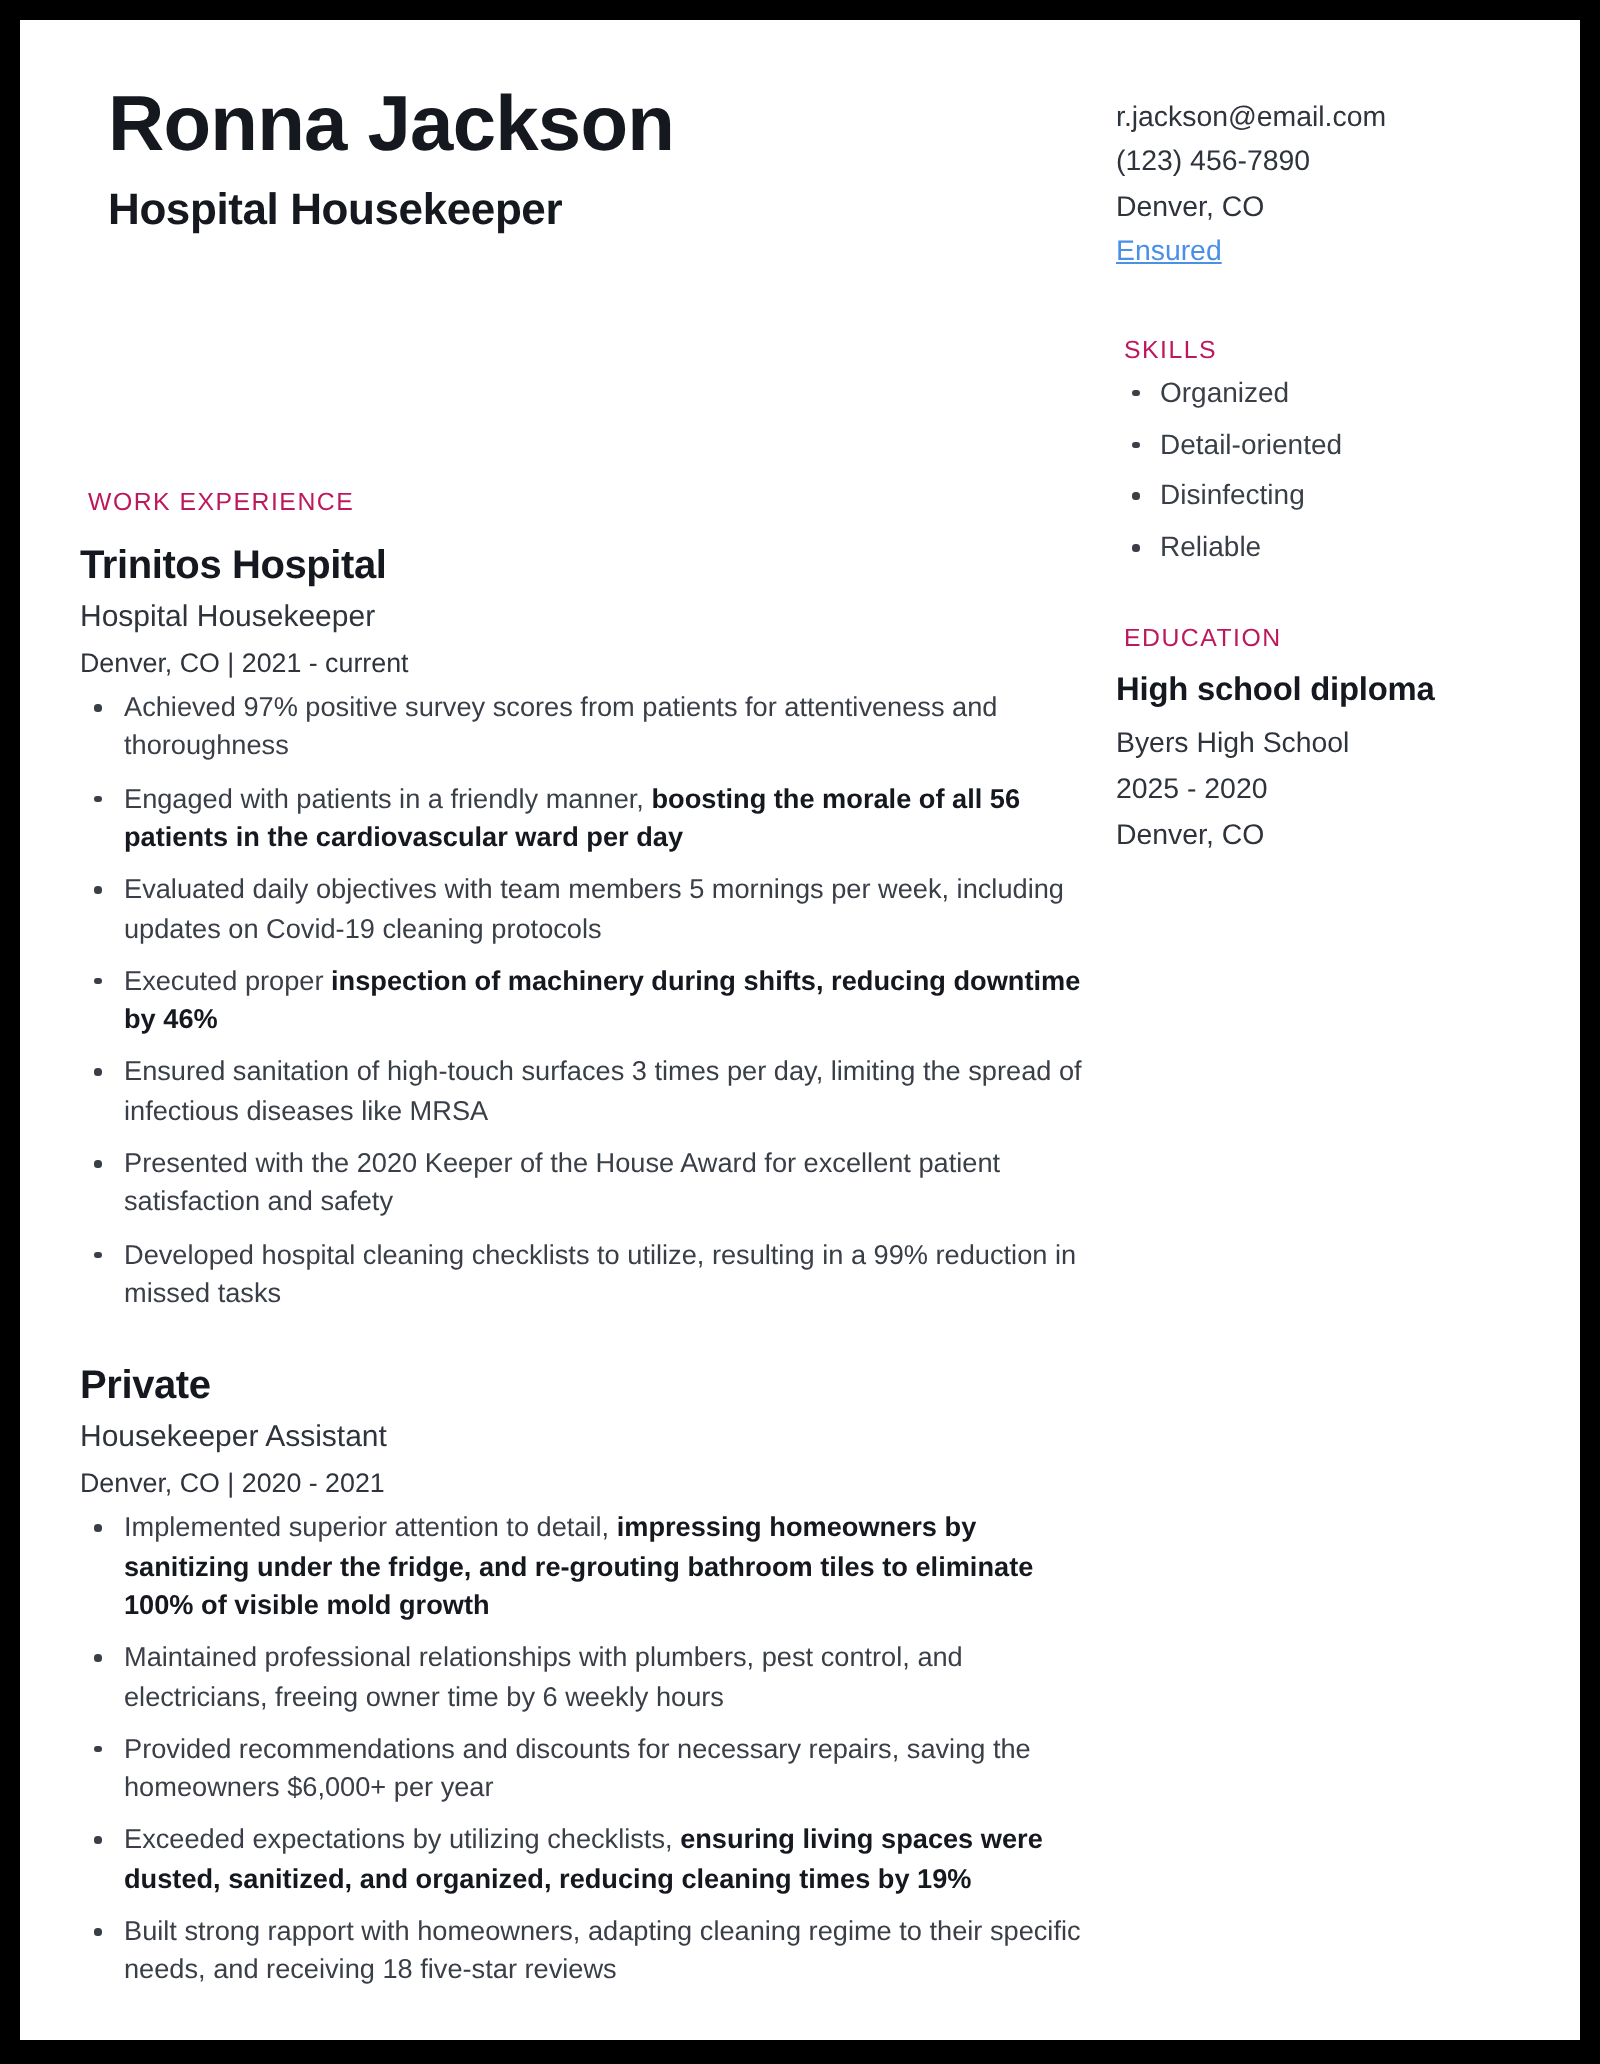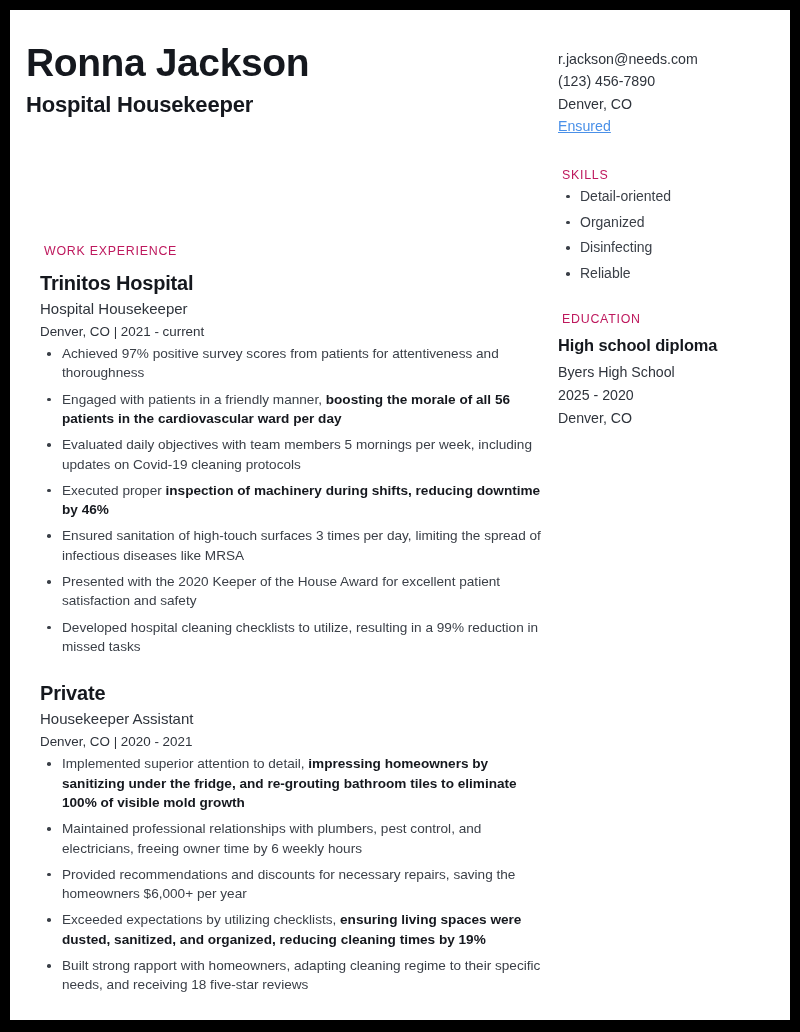--- a/index.html
+++ b/index.html
@@ -26,21 +26,21 @@
   }
   .page-inner {
     position: relative;
     width: 100%;
     height: 100%;
   }
 
   
   .left-col {
     position: absolute;
-    left: 16px;
+    left: 44px;
     top: 32px;
     width: 500px;
   }
   .name {
     font-size: 39px;
     font-weight: bold;
     color: #15181e;
     letter-spacing: -0.4px;
     line-height: 1.08;
     margin: 0 0 8px 0;
@@ -231,31 +231,31 @@
               <li><span>Exceeded expectations by utilizing checklists, </span><b>ensuring living spaces were dusted, sanitized, and organized, reducing cleaning times by 19%</b></li>
               <li><span>Built strong rapport with homeowners, adapting cleaning regime to their specific needs, and receiving 18 five-star reviews</span></li>
             </ul>
           </div>
         </div>
     </div>
 
     <div class="right-col">
 
       <div>
-        <p class="contact-line">r.jackson@needs.com</p>
+        <p class="contact-line">r.jackson@email.com</p>
         <p class="contact-line">(123) 456-7890</p>
         <p class="contact-line">Denver, CO</p>
         <p class="contact-line"><a href="#">Ensured</a></p>
       </div>
 
       <div class="right-section">
         <div class="section-header">SKILLS</div>
         <ul class="skills" id="skills-container">
+            <li>Organized</li>
             <li>Detail-oriented</li>
-            <li>Organized</li>
             <li>Disinfecting</li>
             <li>Reliable</li>
           </ul>
       </div>
 
       <div class="right-section">
         <div class="section-header">EDUCATION</div>
         <div class="edu-degree">High school diploma</div>
         <p class="edu-line">Byers High School</p>
         <p class="edu-line">2025 - 2020</p>

